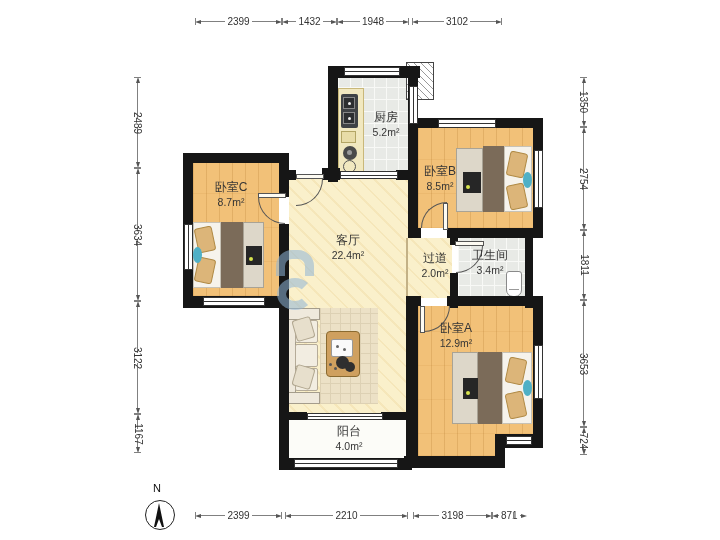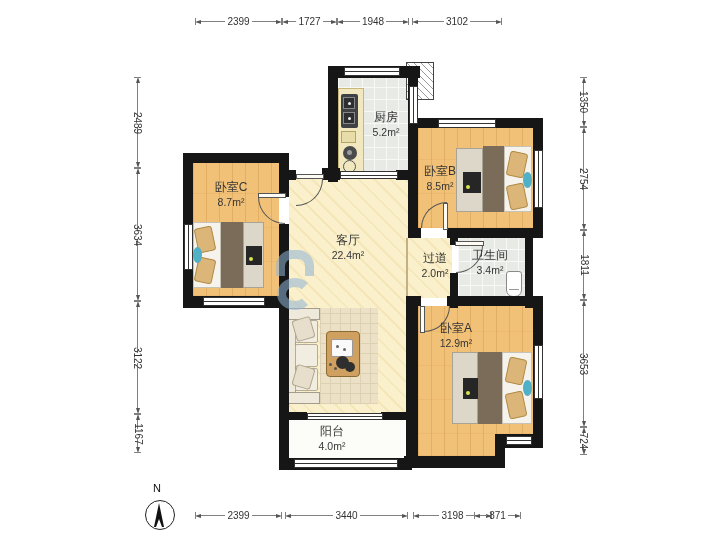--- a/index.html
+++ b/index.html
@@ -76,21 +76,21 @@
   <div class="dimh" style="left:195px;top:15px;width:87px">
       <i class="a al"></i>
       <span class="ln"></span>
       <b>2399</b>
       <span class="ln"></span>
       <i class="a ar"></i>
     </div>
   <div class="dimh" style="left:282px;top:15px;width:55px">
       <i class="a al"></i>
       <span class="ln"></span>
-      <b>1727</b>
+      <b>1432</b>
       <span class="ln"></span>
       <i class="a ar"></i>
     </div>
   <div class="dimh" style="left:337px;top:15px;width:72px">
       <i class="a al"></i>
       <span class="ln"></span>
       <b>1948</b>
       <span class="ln"></span>
       <i class="a ar"></i>
     </div>
@@ -105,32 +105,32 @@
   <div class="dimh" style="left:195px;top:509px;width:87px">
       <i class="a al"></i>
       <span class="ln"></span>
       <b>2399</b>
       <span class="ln"></span>
       <i class="a ar"></i>
     </div>
   <div class="dimh" style="left:285px;top:509px;width:123px">
       <i class="a al"></i>
       <span class="ln"></span>
-      <b>3440</b>
+      <b>2210</b>
       <span class="ln"></span>
       <i class="a ar"></i>
     </div>
   <div class="dimh" style="left:413px;top:509px;width:79px">
       <i class="a al"></i>
       <span class="ln"></span>
       <b>3198</b>
       <span class="ln"></span>
       <i class="a ar"></i>
     </div>
-  <div class="dimh" style="left:474px;top:509px;width:47px">
+  <div class="dimh" style="left:492px;top:509px;width:22px">
       <i class="a al"></i>
       <span class="ln"></span>
       <b>871</b>
       <span class="ln"></span>
       <i class="a ar"></i>
     </div>
 
   <div class="dimv" style="left:131px;top:77px;height:91px">
       <i class="a au"></i>
       <span class="ln"></span>
@@ -358,21 +358,21 @@
     <div class="ar2">2.0m²</div>
   </div>
   <div class="label" style="left:490px;top:248px">
     <div>卫生间</div>
     <div class="ar2">3.4m²</div>
   </div>
   <div class="label" style="left:456px;top:321px">
     <div>卧室A</div>
     <div class="ar2">12.9m²</div>
   </div>
-  <div class="label" style="left:332px;top:424px">
+  <div class="label" style="left:349px;top:424px">
     <div>阳台</div>
     <div class="ar2">4.0m²</div>
   </div>
 
   <div class="wm-roof"></div>
   <div class="wm-ring"></div>
 
   <div class="comp-n">N</div>
   <div class="comp-circle"></div>
   <div class="comp-needle"></div>

